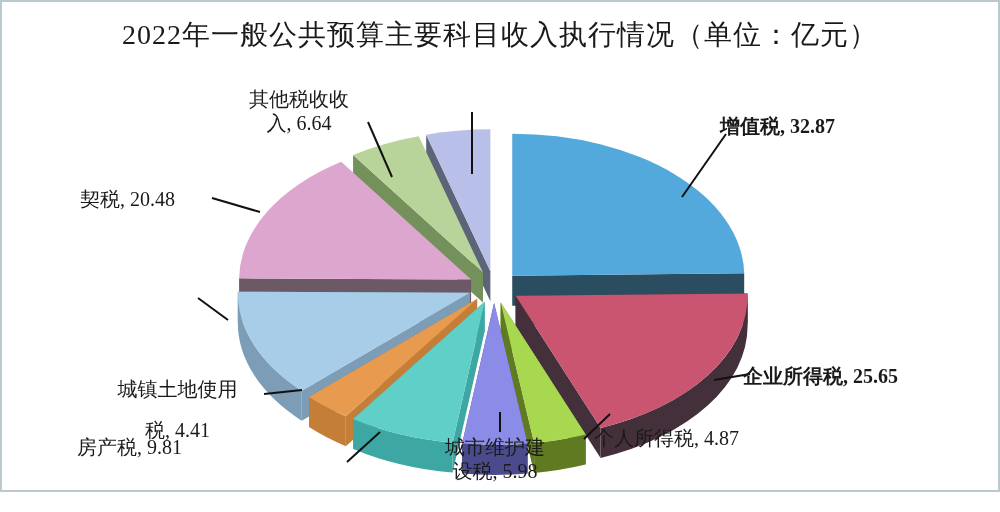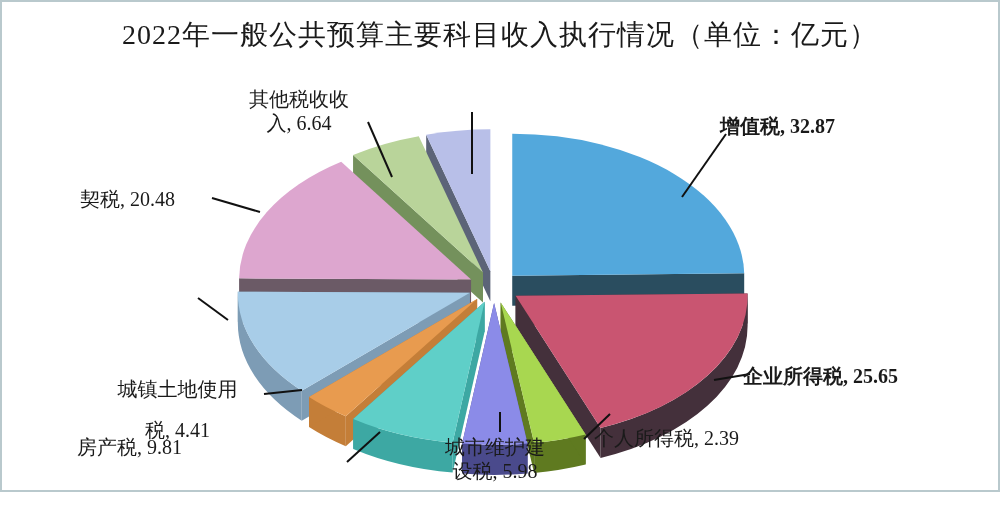--- a/index.html
+++ b/index.html
@@ -112,21 +112,21 @@
       <polyline points="226,318 196,296" fill="none" stroke="#111" stroke-width="2"></polyline>
       <polyline points="258,210 210,196" fill="none" stroke="#111" stroke-width="2"></polyline>
       <polyline points="390,175 366,120" fill="none" stroke="#111" stroke-width="2"></polyline>
       <polyline points="470,172 470,110" fill="none" stroke="#111" stroke-width="2"></polyline>
     </svg>
 
   <div class="slice-label lbl-r" style="left:718px;top:113px;font-weight:bold;">增值税, 32.87</div>
 
   <div class="slice-label lbl-r" style="left:741px;top:363px;font-weight:bold;">企业所得税, 25.65</div>
 
-  <div class="slice-label lbl-r" style="left:592px;top:425px;">个人所得税, 2.39</div>
+  <div class="slice-label lbl-r" style="left:592px;top:425px;">个人所得税, 4.87</div>
 
   <div class="slice-label lbl-c" style="left:418px;top:434px;width:150px;">
     <div>城市维护建</div>
     <div>设税, 5.98</div>
   </div>
 
   <div class="slice-label lbl-l" style="left:75px;top:434px;width:180px;">房产税, 9.81</div>
 
   <div class="slice-label lbl-c" style="left:93px;top:376px;width:165px;">
     <div>城镇土地使用</div>

